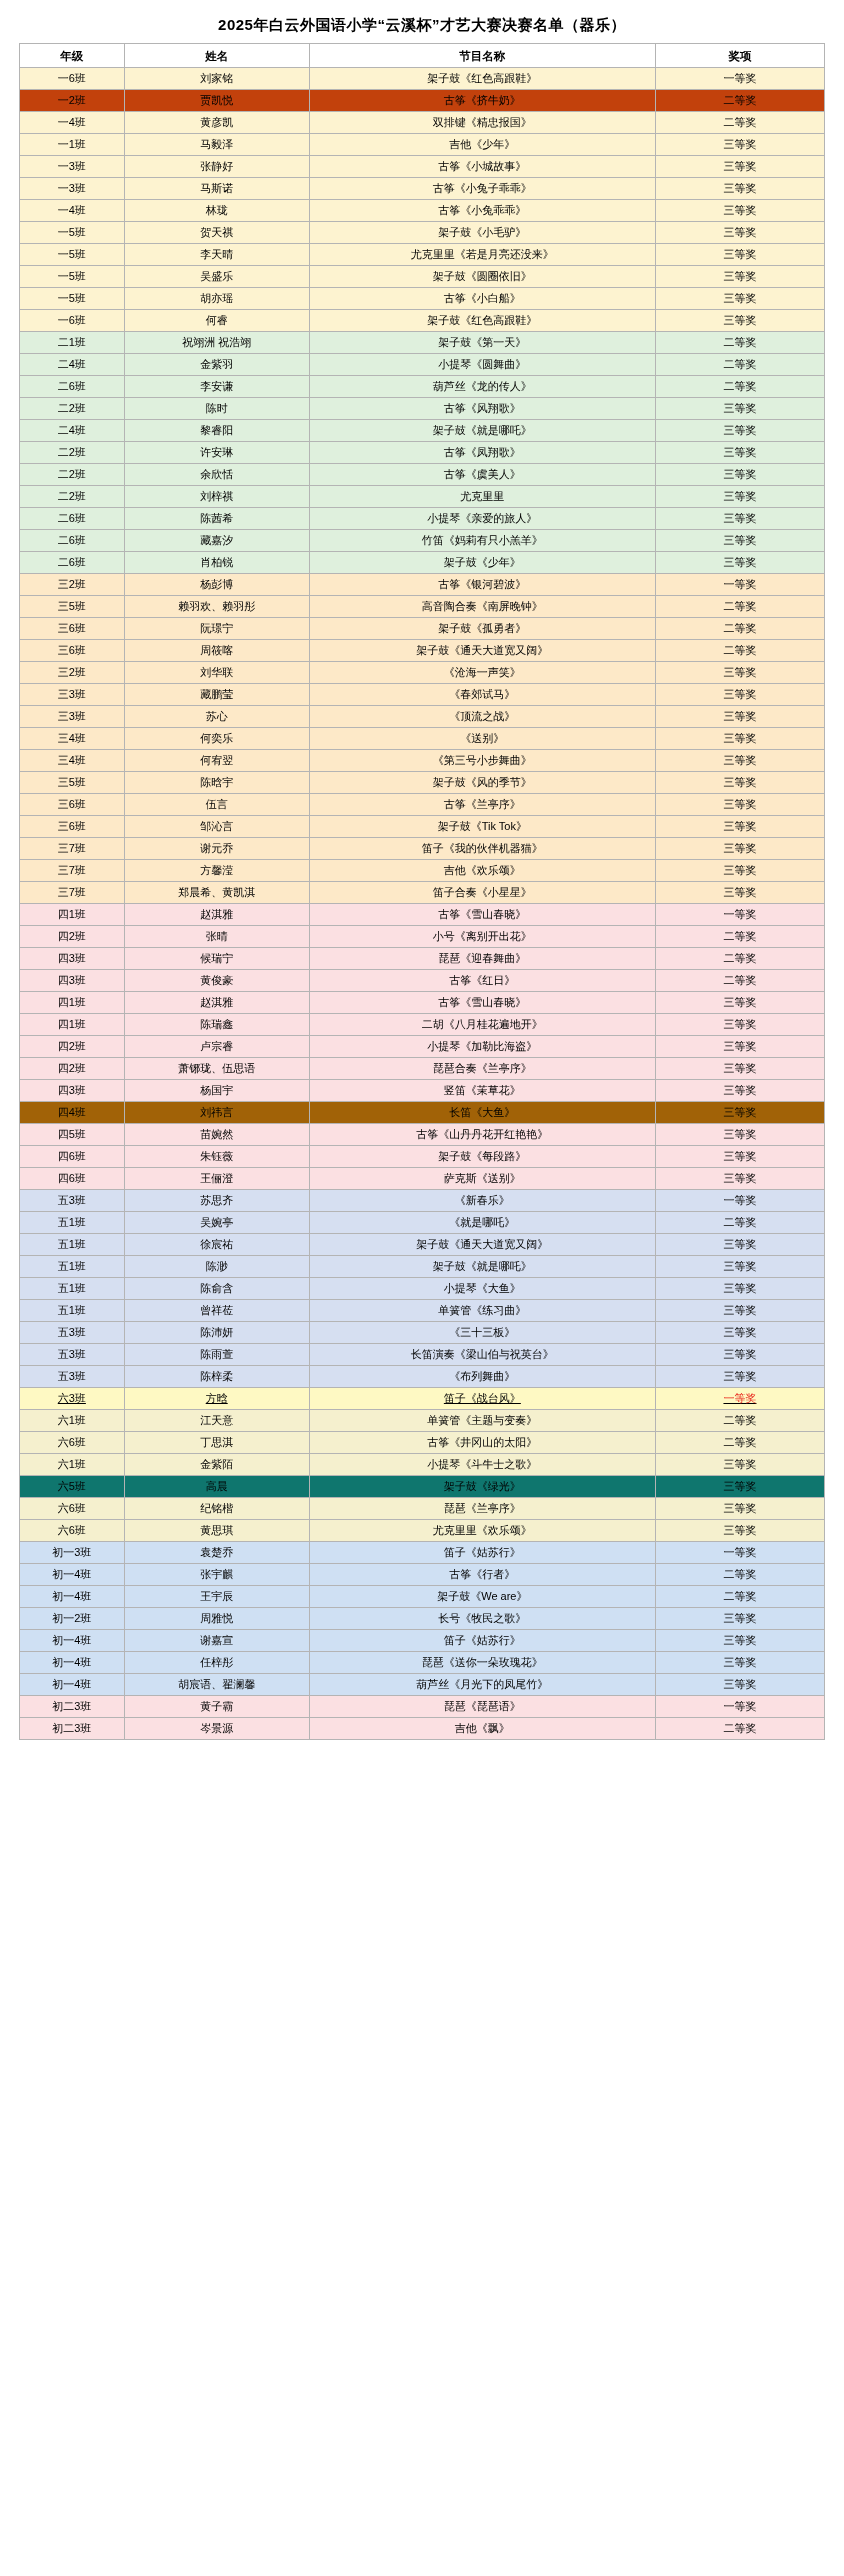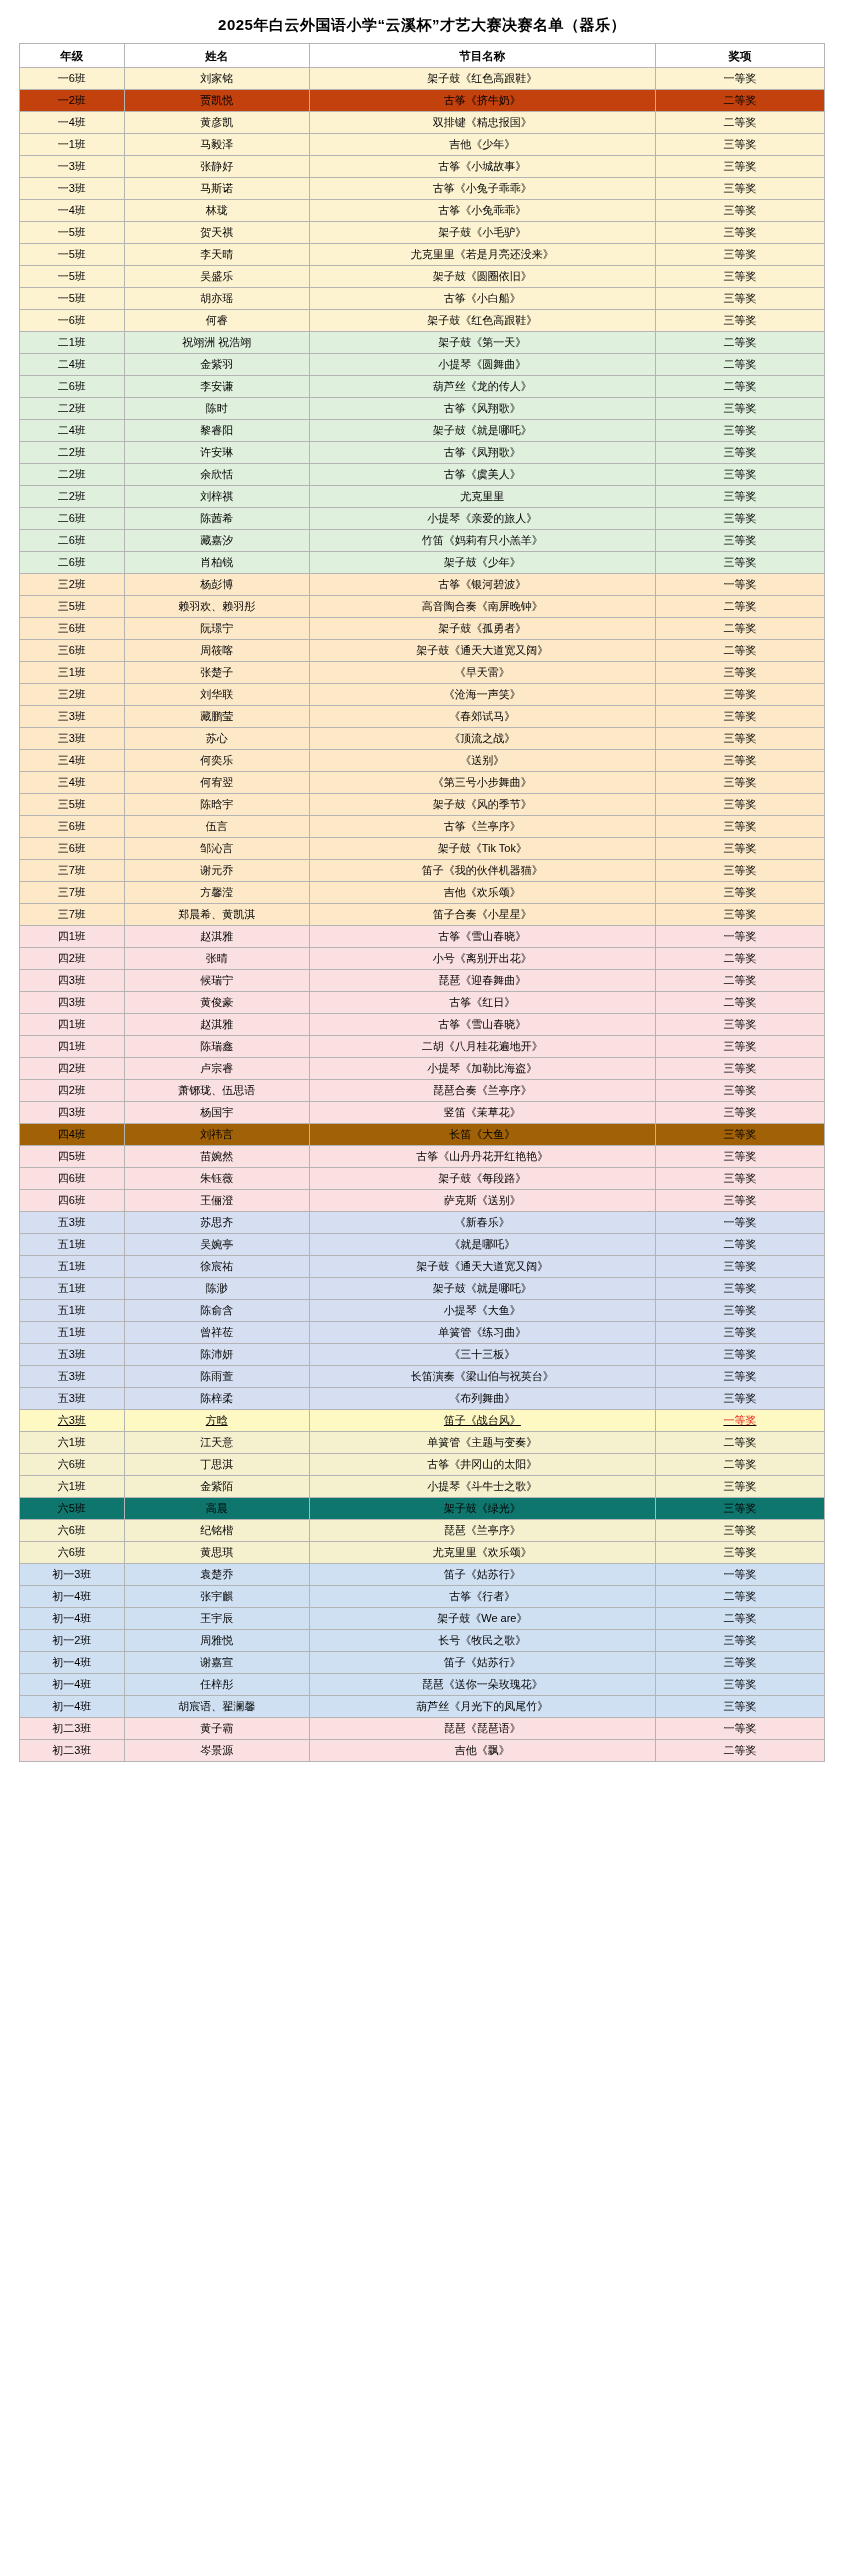--- a/index.html
+++ b/index.html
@@ -226,26 +226,20 @@
           <td>架子鼓《孤勇者》</td>
           <td>二等奖</td>
         </tr>
         <tr style="background: rgb(253, 233, 200);">
           <td>三6班</td>
           <td>周筱喀</td>
           <td>架子鼓《通天大道宽又阔》</td>
           <td>二等奖</td>
         </tr>
         <tr style="background: rgb(253, 233, 200);">
-          <td>三1班</td>
-          <td>张楚子</td>
-          <td>《早天雷》</td>
-          <td>三等奖</td>
-        </tr>
-        <tr style="background: rgb(253, 233, 200);">
           <td>三2班</td>
           <td>刘华联</td>
           <td>《沧海一声笑》</td>
           <td>三等奖</td>
         </tr>
         <tr style="background: rgb(253, 233, 200);">
           <td>三3班</td>
           <td>藏鹏莹</td>
           <td>《春郊试马》</td>
           <td>三等奖</td>

